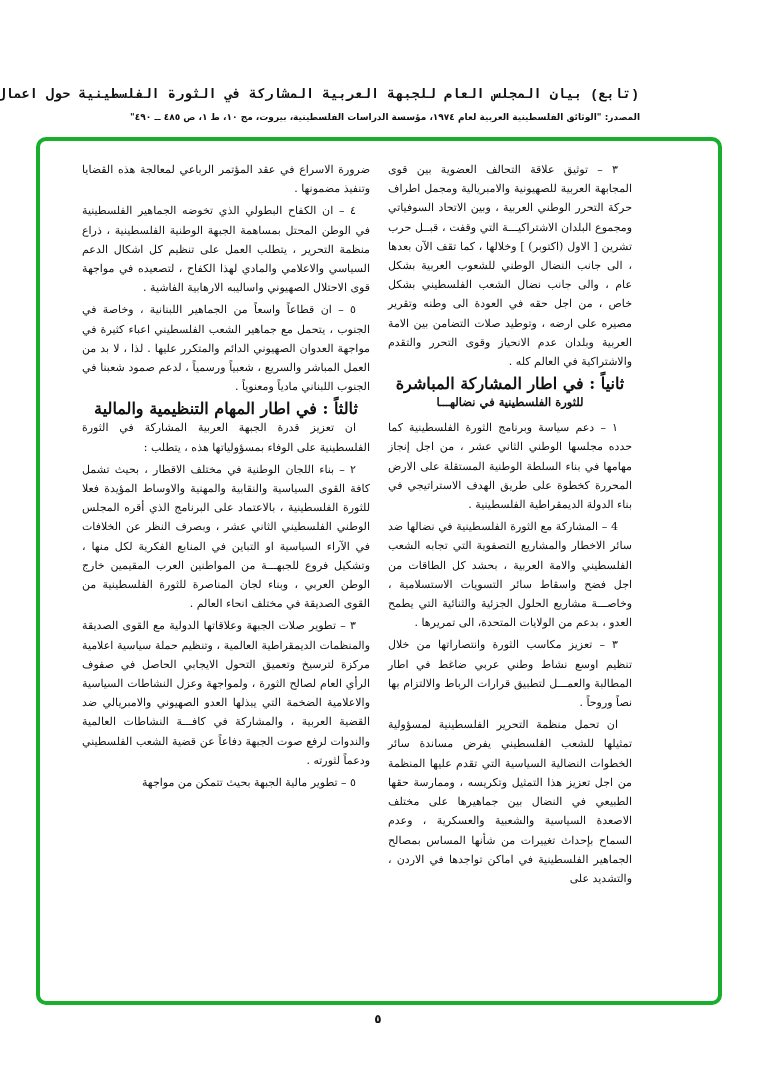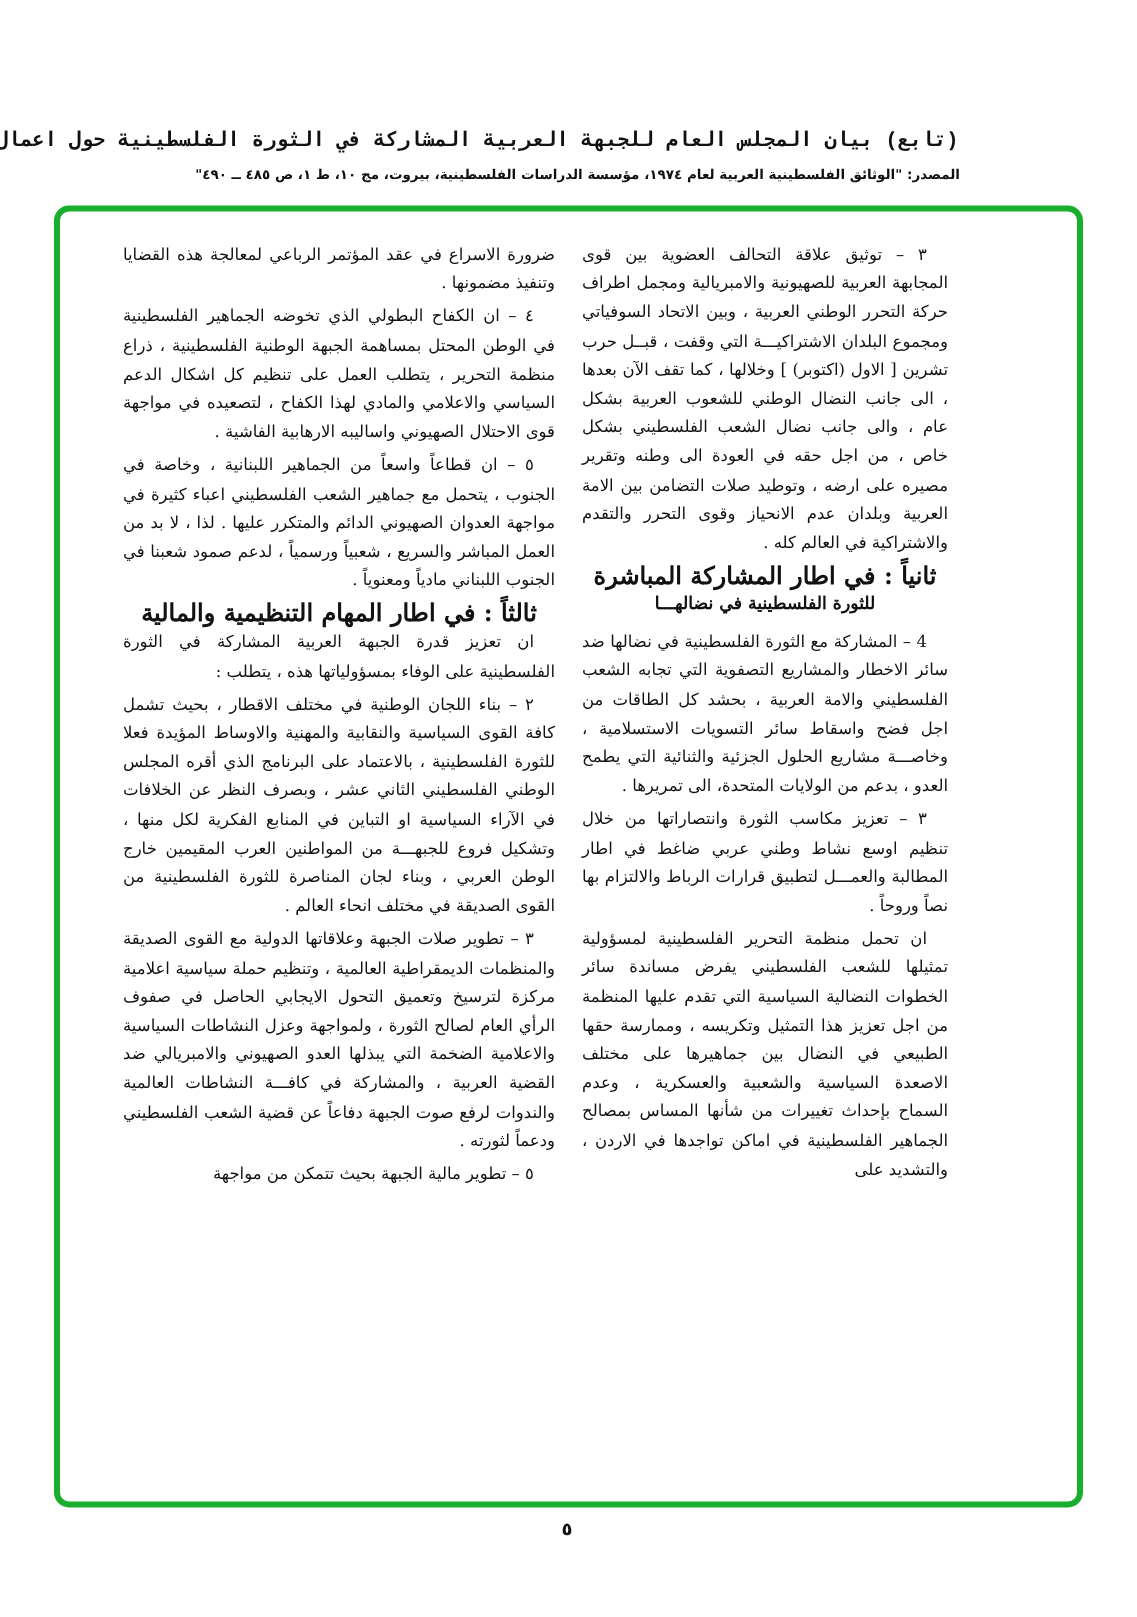--- a/index.html
+++ b/index.html
@@ -106,20 +106,21 @@
   <div class="doc-title">(تابع) بيان المجلس العام للجبهة العربية المشاركة في الثورة الفلسطينية حول اعمال دورته الثانية</div>
   <div class="doc-source">المصدر: "الوثائق الفلسطينية العربية لعام ١٩٧٤، مؤسسة الدراسات الفلسطينية، بيروت، مج ١٠، ط ١، ص ٤٨٥ ــ ٤٩٠"</div>
 </div>
 
 <div class="frame" style="border-color: rgb(26, 174, 46);"></div>
 
 <div class="column col-right">
   <p class="para">٣ – توثيق علاقة التحالف العضوية بين قوى المجابهة العربية للصهيونية والامبريالية ومجمل اطراف حركة التحرر الوطني العربية ، وبين الاتحاد السوفياتي ومجموع البلدان الاشتراكيـــة التي وقفت ، قبــل حرب تشرين [ الاول (اكتوبر) ] وخلالها ، كما تقف الآن بعدها ، الى جانب النضال الوطني للشعوب العربية بشكل عام ، والى جانب نضال الشعب الفلسطيني بشكل خاص ، من اجل حقه في العودة الى وطنه وتقرير مصيره على ارضه ، وتوطيد صلات التضامن بين الامة العربية وبلدان عدم الانحياز وقوى التحرر والتقدم والاشتراكية في العالم كله .</p>
   <div class="section-heading">ثانياً : في اطار المشاركة المباشرة</div>
   <div class="section-sub">للثورة الفلسطينية في نضالهـــا</div>
+  <p class="para">١ – دعم سياسة وبرنامج الثورة الفلسطينية كما حدده مجلسها الوطني الثاني عشر ، من اجل إنجاز مهامها في بناء السلطة الوطنية المستقلة على الارض المحررة كخطوة على طريق الهدف الاستراتيجي في بناء الدولة الديمقراطية الفلسطينية .</p>
   <p class="para">4 – المشاركة مع الثورة الفلسطينية في نضالها ضد سائر الاخطار والمشاريع التصفوية التي تجابه الشعب الفلسطيني والامة العربية ، بحشد كل الطاقات من اجل فضح واسقاط سائر التسويات الاستسلامية ، وخاصـــة مشاريع الحلول الجزئية والثنائية التي يطمح العدو ، بدعم من الولايات المتحدة، الى تمريرها .</p>
   <p class="para">٣ – تعزيز مكاسب الثورة وانتصاراتها من خلال تنظيم اوسع نشاط وطني عربي ضاغط في اطار المطالبة والعمـــل لتطبيق قرارات الرباط والالتزام بها نصاً وروحاً .</p>
   <p class="para">ان تحمل منظمة التحرير الفلسطينية لمسؤولية تمثيلها للشعب الفلسطيني يفرض مساندة سائر الخطوات النضالية السياسية التي تقدم عليها المنظمة من اجل تعزيز هذا التمثيل وتكريسه ، وممارسة حقها الطبيعي في النضال بين جماهيرها على مختلف الاصعدة السياسية والشعبية والعسكرية ، وعدم السماح بإحداث تغييرات من شأنها المساس بمصالح الجماهير الفلسطينية في اماكن تواجدها في الاردن ، والتشديد على</p>
 </div>
 
 <div class="column col-left">
   <p class="para noindent">ضرورة الاسراع في عقد المؤتمر الرباعي لمعالجة هذه القضايا وتنفيذ مضمونها .</p>
   <p class="para">٤ – ان الكفاح البطولي الذي تخوضه الجماهير الفلسطينية في الوطن المحتل بمساهمة الجبهة الوطنية الفلسطينية ، ذراع منظمة التحرير ، يتطلب العمل على تنظيم كل اشكال الدعم السياسي والاعلامي والمادي لهذا الكفاح ، لتصعيده في مواجهة قوى الاحتلال الصهيوني واساليبه الارهابية الفاشية .</p>
   <p class="para">٥ – ان قطاعاً واسعاً من الجماهير اللبنانية ، وخاصة في الجنوب ، يتحمل مع جماهير الشعب الفلسطيني اعباء كثيرة في مواجهة العدوان الصهيوني الدائم والمتكرر عليها . لذا ، لا بد من العمل المباشر والسريع ، شعبياً ورسمياً ، لدعم صمود شعبنا في الجنوب اللبناني مادياً ومعنوياً .</p>
   <div class="section-heading">ثالثاً : في اطار المهام التنظيمية والمالية</div>

